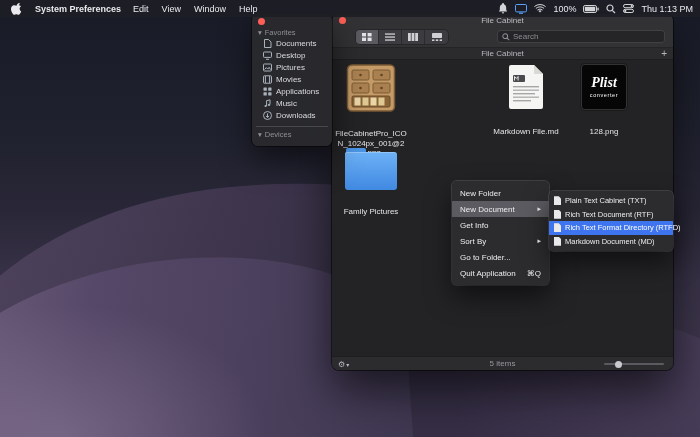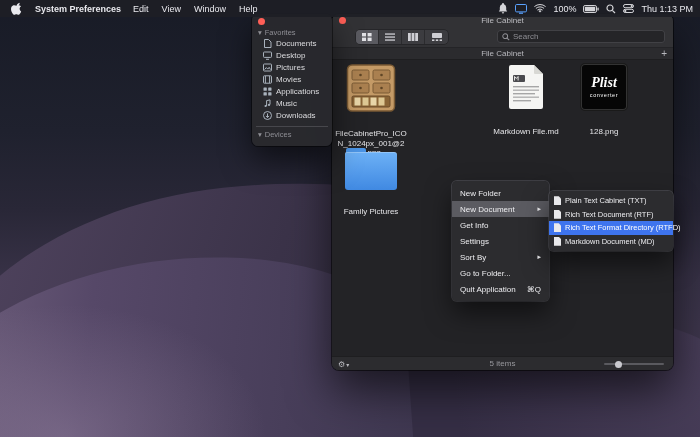--- a/index.html
+++ b/index.html
@@ -329,23 +329,20 @@
       <span>New Folder</span>
     </div>
     <div class="row hl">
       <span>New Document</span>
       <span class="arrow">▸</span>
     </div>
     <div class="row">
       <span>Get Info</span>
     </div>
     <div class="row">
-      <span>Settings</span>
-    </div>
-    <div class="row">
       <span>Sort By</span>
       <span class="arrow">▸</span>
     </div>
     <div class="row">
       <span>Go to Folder...</span>
     </div>
     <div class="row">
       <span>Quit Application</span>
       <span class="shortcut">⌘Q</span>
     </div>

